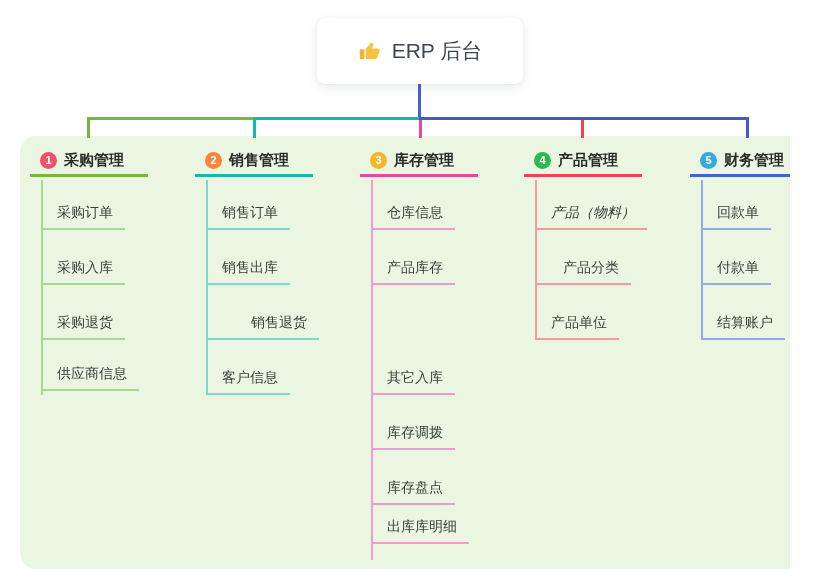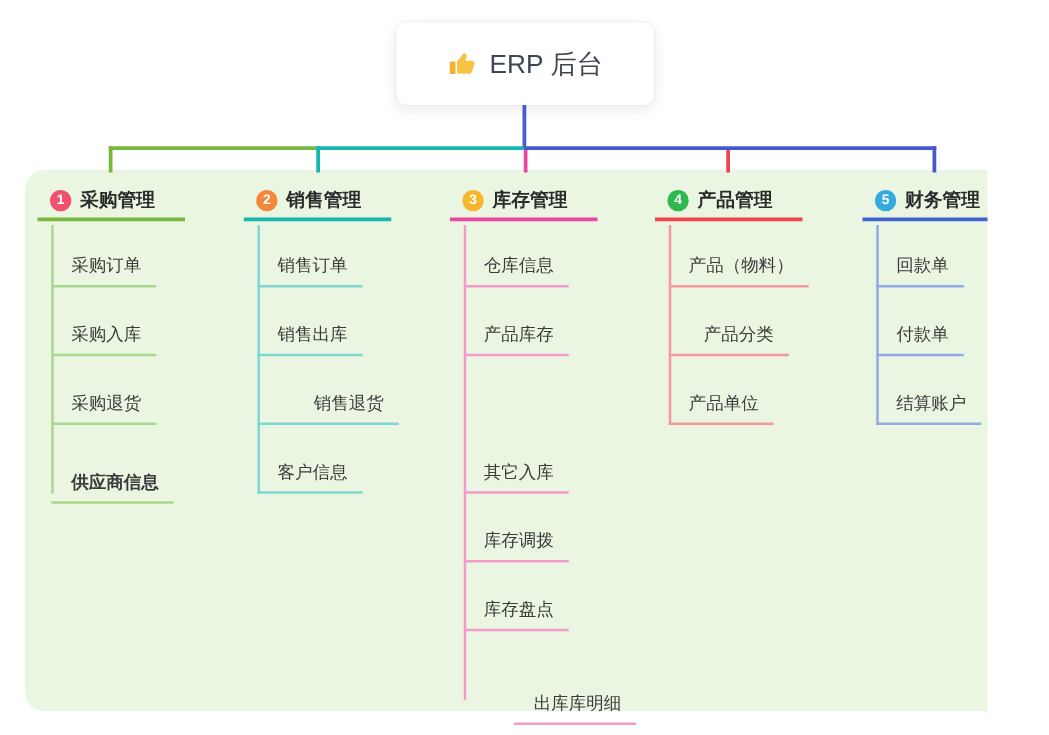--- a/index.html
+++ b/index.html
@@ -74,21 +74,21 @@
   <div id="branches">
       <div class="branch bx0">
         <div class="bhead" style="border-bottom-color: rgb(118, 184, 62);">
           <span class="badge" style="background: rgb(240, 80, 106);">1</span>
           <span>采购管理</span>
         </div>
         <div class="vline" style="background: rgb(167, 216, 139); height: 215px;"></div>
         <div class="child" style="top: 50px; border-bottom-color: rgb(167, 216, 139);">采购订单</div>
         <div class="child" style="top: 105px; border-bottom-color: rgb(167, 216, 139);">采购入库</div>
         <div class="child" style="top: 160px; border-bottom-color: rgb(167, 216, 139);">采购退货</div>
-        <div class="child" style="top: 223px; border-bottom-color: rgb(167, 216, 139); font-weight: bold;">供应商信息</div>
+        <div class="child" style="top: 211px; border-bottom-color: rgb(167, 216, 139);">供应商信息</div>
       </div>
       <div class="branch bx1">
         <div class="bhead" style="border-bottom-color: rgb(22, 183, 173);">
           <span class="badge" style="background: rgb(245, 135, 61);">2</span>
           <span>销售管理</span>
         </div>
         <div class="vline" style="background: rgb(126, 216, 209); height: 215px;"></div>
         <div class="child" style="top: 50px; border-bottom-color: rgb(126, 216, 209);">销售订单</div>
         <div class="child" style="top: 105px; border-bottom-color: rgb(126, 216, 209);">销售出库</div>
         <div class="child" style="top: 160px; border-bottom-color: rgb(126, 216, 209); padding-left: 45px;">销售退货</div>
@@ -98,29 +98,29 @@
         <div class="bhead" style="border-bottom-color: rgb(234, 72, 158);">
           <span class="badge" style="background: rgb(247, 181, 44);">3</span>
           <span>库存管理</span>
         </div>
         <div class="vline" style="background: rgb(242, 154, 202); height: 380px;"></div>
         <div class="child" style="top: 50px; border-bottom-color: rgb(242, 154, 202);">仓库信息</div>
         <div class="child" style="top: 105px; border-bottom-color: rgb(242, 154, 202);">产品库存</div>
         <div class="child" style="top: 215px; border-bottom-color: rgb(242, 154, 202);">其它入库</div>
         <div class="child" style="top: 270px; border-bottom-color: rgb(242, 154, 202);">库存调拨</div>
         <div class="child" style="top: 325px; border-bottom-color: rgb(242, 154, 202);">库存盘点</div>
-        <div class="child" style="top: 400px; border-bottom-color: rgb(242, 154, 202); margin-left: 40px;">出库库明细</div>
+        <div class="child" style="top: 364px; border-bottom-color: rgb(242, 154, 202);">出库库明细</div>
       </div>
       <div class="branch bx3">
         <div class="bhead" style="border-bottom-color: rgb(240, 67, 78);">
           <span class="badge" style="background: rgb(46, 184, 78);">4</span>
           <span>产品管理</span>
         </div>
         <div class="vline" style="background: rgb(246, 152, 158); height: 160px;"></div>
-        <div class="child" style="top: 50px; border-bottom-color: rgb(246, 152, 158);">产品（物料）</div>
+        <div class="child" style="top: 50px; border-bottom-color: rgb(246, 152, 158); font-style: italic;">产品（物料）</div>
         <div class="child" style="top: 105px; border-bottom-color: rgb(246, 152, 158); padding-left: 28px;">产品分类</div>
         <div class="child" style="top: 160px; border-bottom-color: rgb(246, 152, 158);">产品单位</div>
       </div>
       <div class="branch bx4">
         <div class="bhead" style="border-bottom-color: rgb(63, 99, 207);">
           <span class="badge" style="background: rgb(53, 170, 220);">5</span>
           <span>财务管理</span>
         </div>
         <div class="vline" style="background: rgb(146, 170, 232); height: 160px;"></div>
         <div class="child" style="top: 105px; border-bottom-color: rgb(146, 170, 232);">付款单</div>

